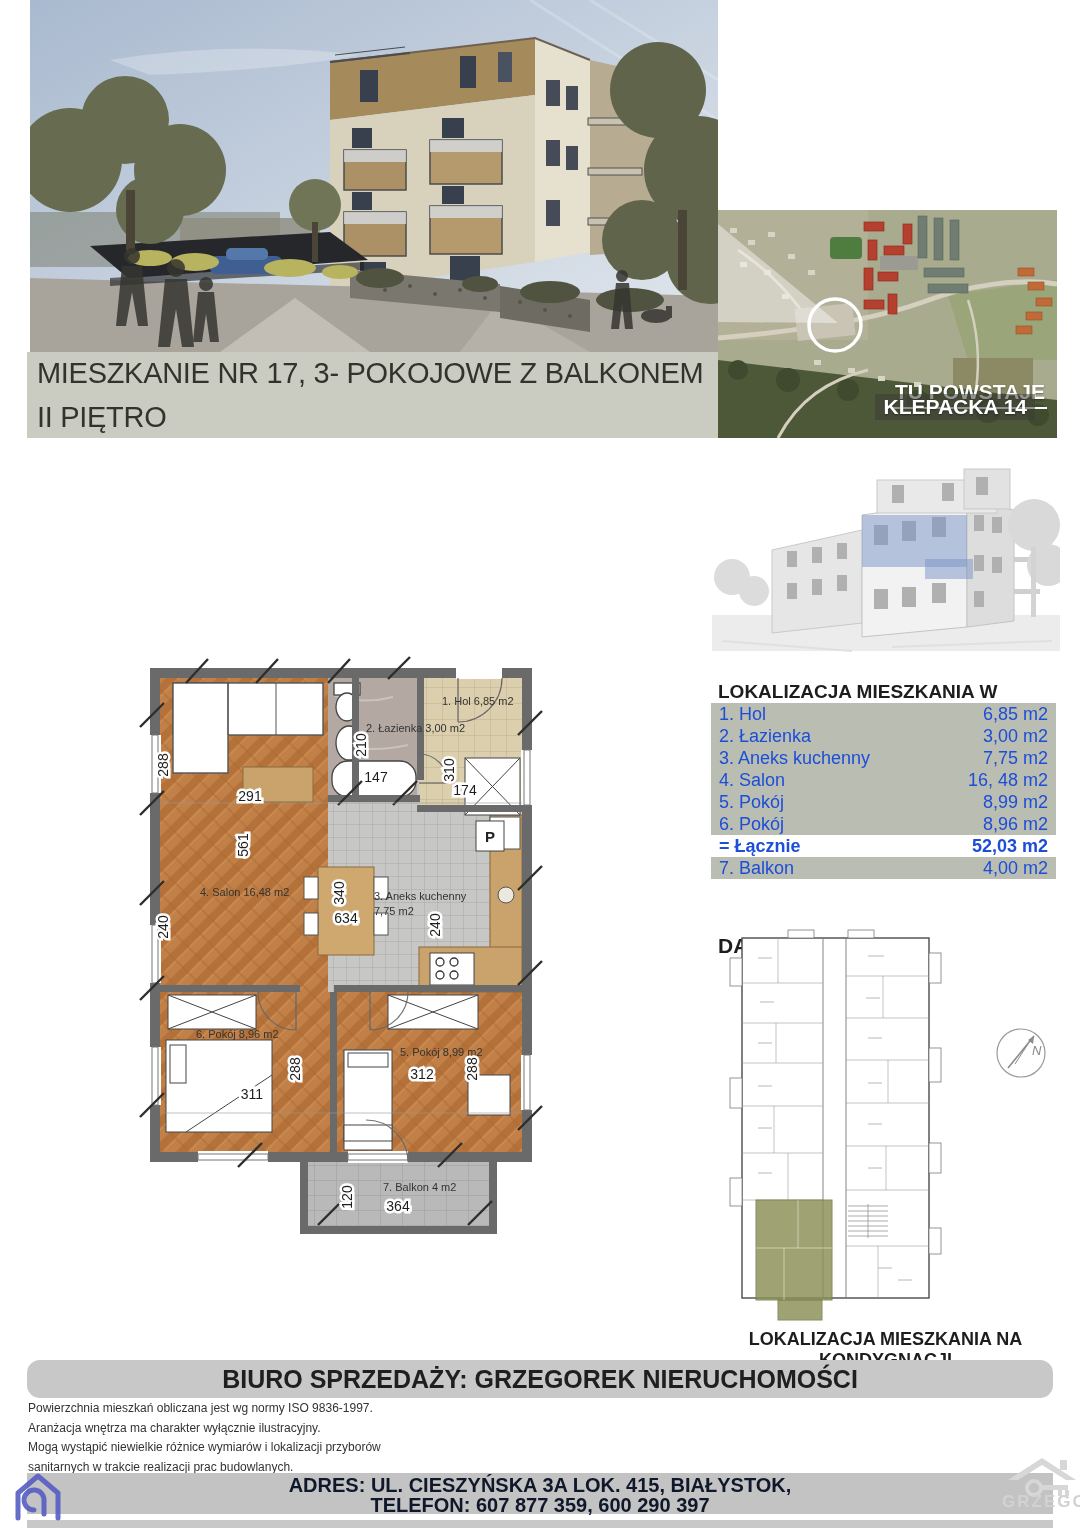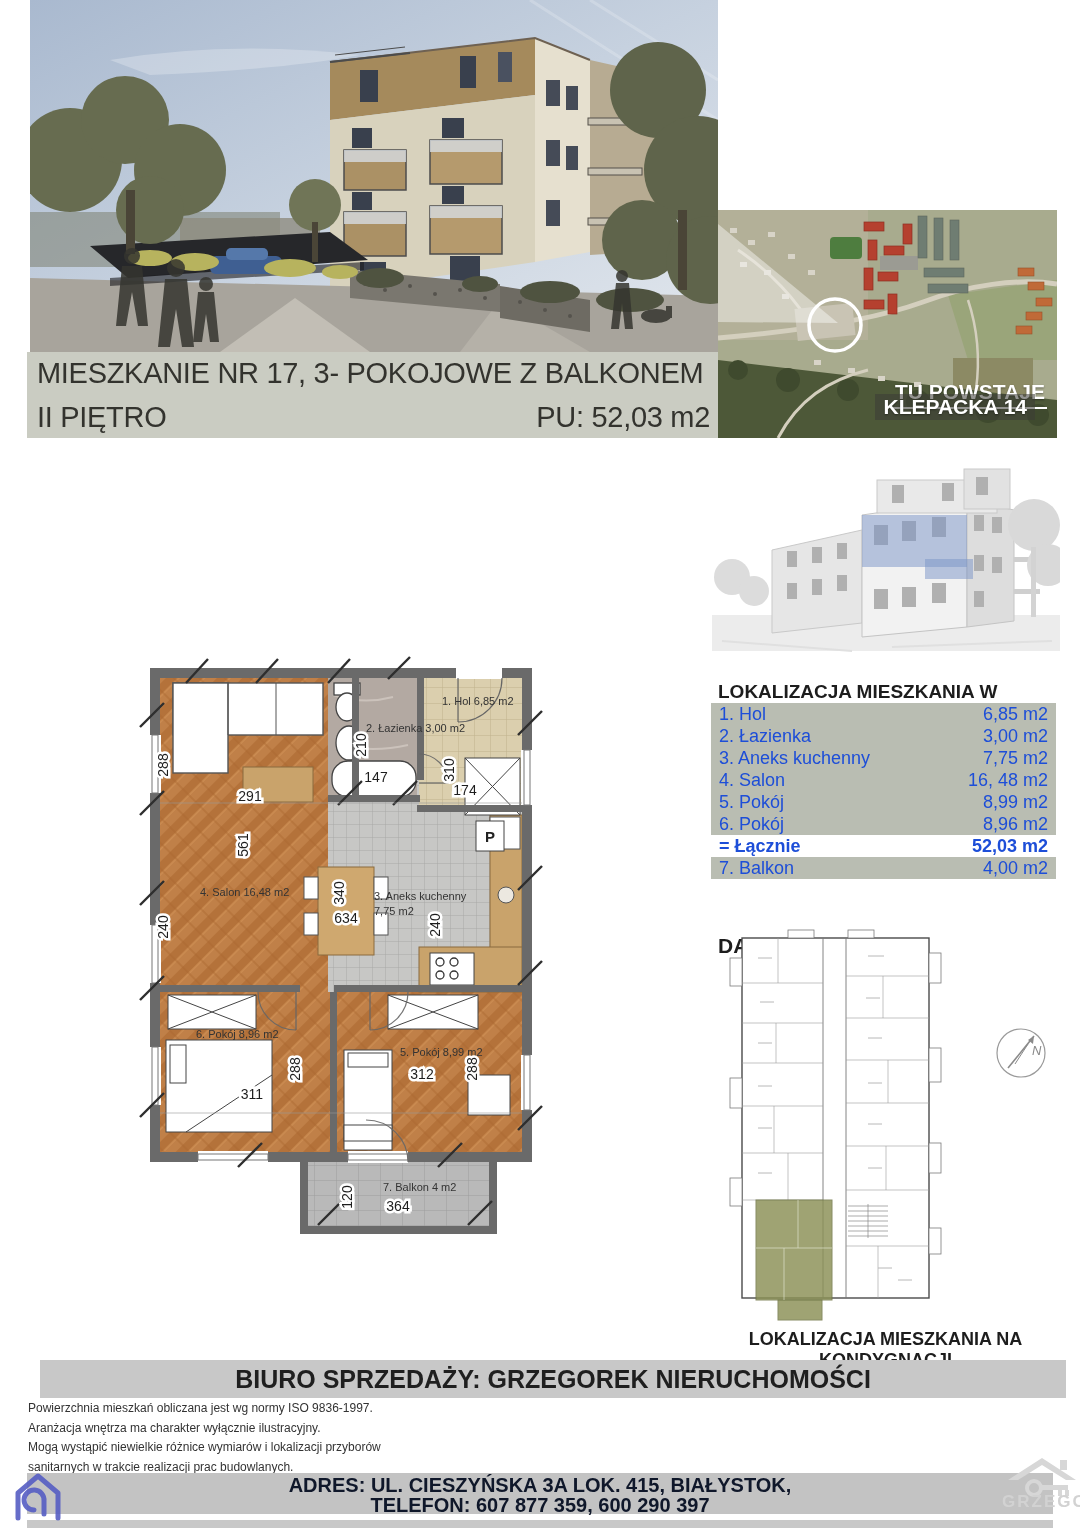--- a/index.html
+++ b/index.html
@@ -21,22 +21,22 @@
   .heading{position:absolute;left:718px;color:#1d1d1d;font-weight:600;}
   .h1{top:681px;font-size:19px;}
   .h2{top:934px;font-size:21px;}
   .caption2{position:absolute;left:703px;top:1329px;width:365px;text-align:center;
             color:#1d1d1d;font-weight:600;font-size:18px;}
   .rtable{position:absolute;left:711px;top:703px;width:345px;font-size:18px;color:#1d4ed8;}
   .rtable .row{display:flex;justify-content:space-between;background:#b9bdb2;
                height:22px;line-height:22px;padding:0 8px;}
   .rtable .row.total{background:#fff;font-weight:600;}
   
-  .biuro-bar{position:absolute;left:40px;top:1360px;width:1026px;height:38px;background:#c8c8c8;
-             text-align:center;line-height:38px;font-size:25px;font-weight:700;color:#1f1f1f;}
+  .biuro-bar{position:absolute;left:27px;top:1360px;width:1026px;height:38px;background:#c8c8c8;
+             text-align:center;line-height:38px;font-size:25px;font-weight:700;color:#1f1f1f;border-radius:13px;}
   .disclaimers{position:absolute;left:28px;top:1399px;font-size:12px;line-height:19.5px;color:#333;}
   .footer-bar{position:absolute;left:27px;top:1473px;width:1026px;height:41px;background:#c3c3c3;
               text-align:center;font-weight:700;color:#0f172a;font-size:20px;line-height:20px;padding-top:2px;box-sizing:border-box;}
   .bottom-strip{position:absolute;left:27px;top:1520px;width:1026px;height:8px;background:#c8c8c8;}
   .watermark{position:absolute;right:0;top:1452px;width:78px;height:62px;overflow:hidden;}
   .wm-text{position:absolute;left:0px;top:40px;color:#d2d2d2;font-weight:700;font-size:17px;letter-spacing:2px;}
   svg text{font-family:"Liberation Sans",sans-serif;}
 </style>
 </head>
 <body>
@@ -250,21 +250,20 @@
       <circle cx="117" cy="115" r="26" fill="none" stroke="#ffffff" stroke-width="3.5"></circle>
     </svg>
     <div class="map-label-top">TU POWSTAJE</div>
     <div class="map-label-bottom">KLEPACKA 14</div>
   </div>
 
   <div class="bar bar1">
     <span>MIESZKANIE NR 17, 3- POKOJOWE Z BALKONEM</span>
   </div>
   <div class="bar bar2">
-    <span class="right">PU: 52,03 m2</span>
     <span>II PIĘTRO</span>
   </div>
 
   <svg class="abs" style="left:712px;top:455px" width="348" height="212" viewBox="0 0 348 212">
     <rect width="348" height="212" fill="#ffffff"></rect>
     <rect x="0" y="160" width="348" height="36" fill="#ececec"></rect>
     <g fill="#dcdcdc">
         <circle cx="20" cy="122" r="18"></circle>
         <circle cx="42" cy="136" r="15"></circle>
       </g>

